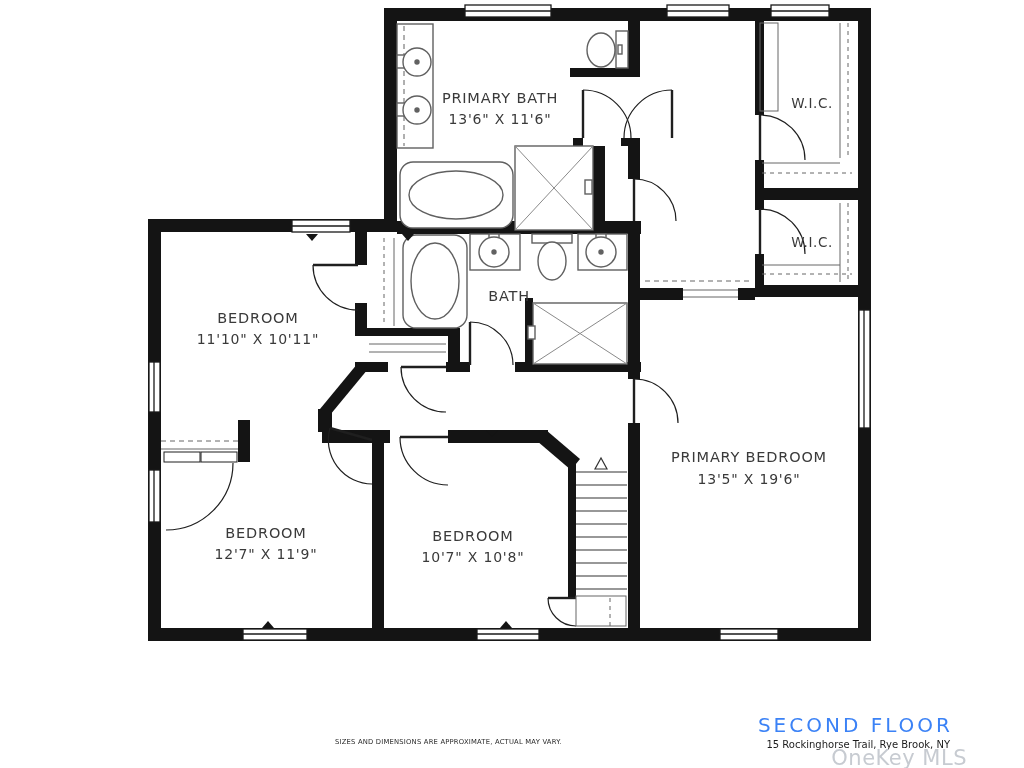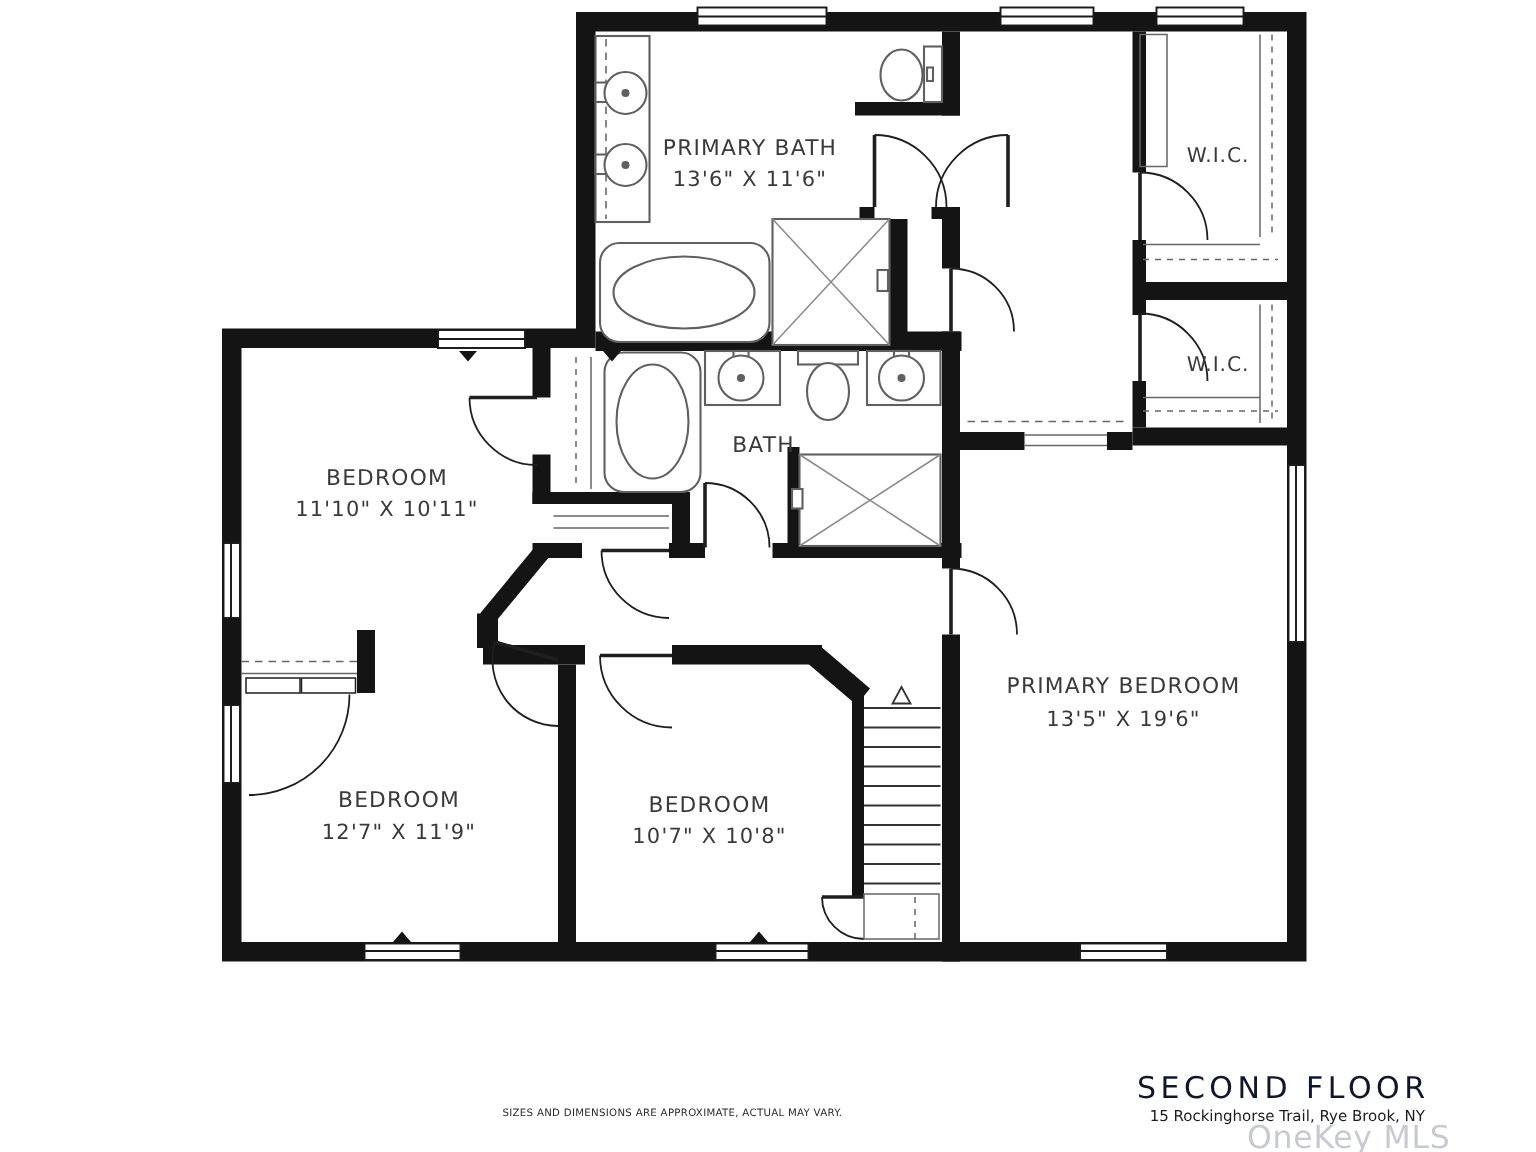--- a/index.html
+++ b/index.html
@@ -2,21 +2,21 @@
 <html><head>
 <meta charset="utf-8">
 <style>
   html,body{margin:0;padding:0;background:#ffffff;}
   #stage{position:relative;width:976px;height:768px;background:#ffffff;overflow:hidden;
          font-family:"DejaVu Sans",sans-serif;}
   svg text{font-family:"DejaVu Sans",sans-serif;fill:#3a3a3a;}
   .room-name{font-size:14.5px;letter-spacing:0.8px;}
   .room-dims{font-size:14px;letter-spacing:0.8px;}
   .wic-name{font-size:13.5px;letter-spacing:0.6px;}
-  #floor-title{position:absolute;right:23px;top:713px;font-size:20px;letter-spacing:3px;color:#0f172a;}
+  #floor-title{position:absolute;right:23px;top:713px;font-size:20px;letter-spacing:3px;color:#3b82f6;}
   #address{position:absolute;right:26px;top:739px;font-size:10px;color:#1c1c1c;}
   #watermark{position:absolute;right:9px;top:746px;font-size:21px;color:#c7cbd1;letter-spacing:0.5px;}
   #disclaimer{position:absolute;left:335px;top:738px;width:350px;
               font-size:6.8px;color:#2a2a2a;letter-spacing:0.2px;}
 </style>
 </head>
 <body>
 
 <div id="stage">
 

